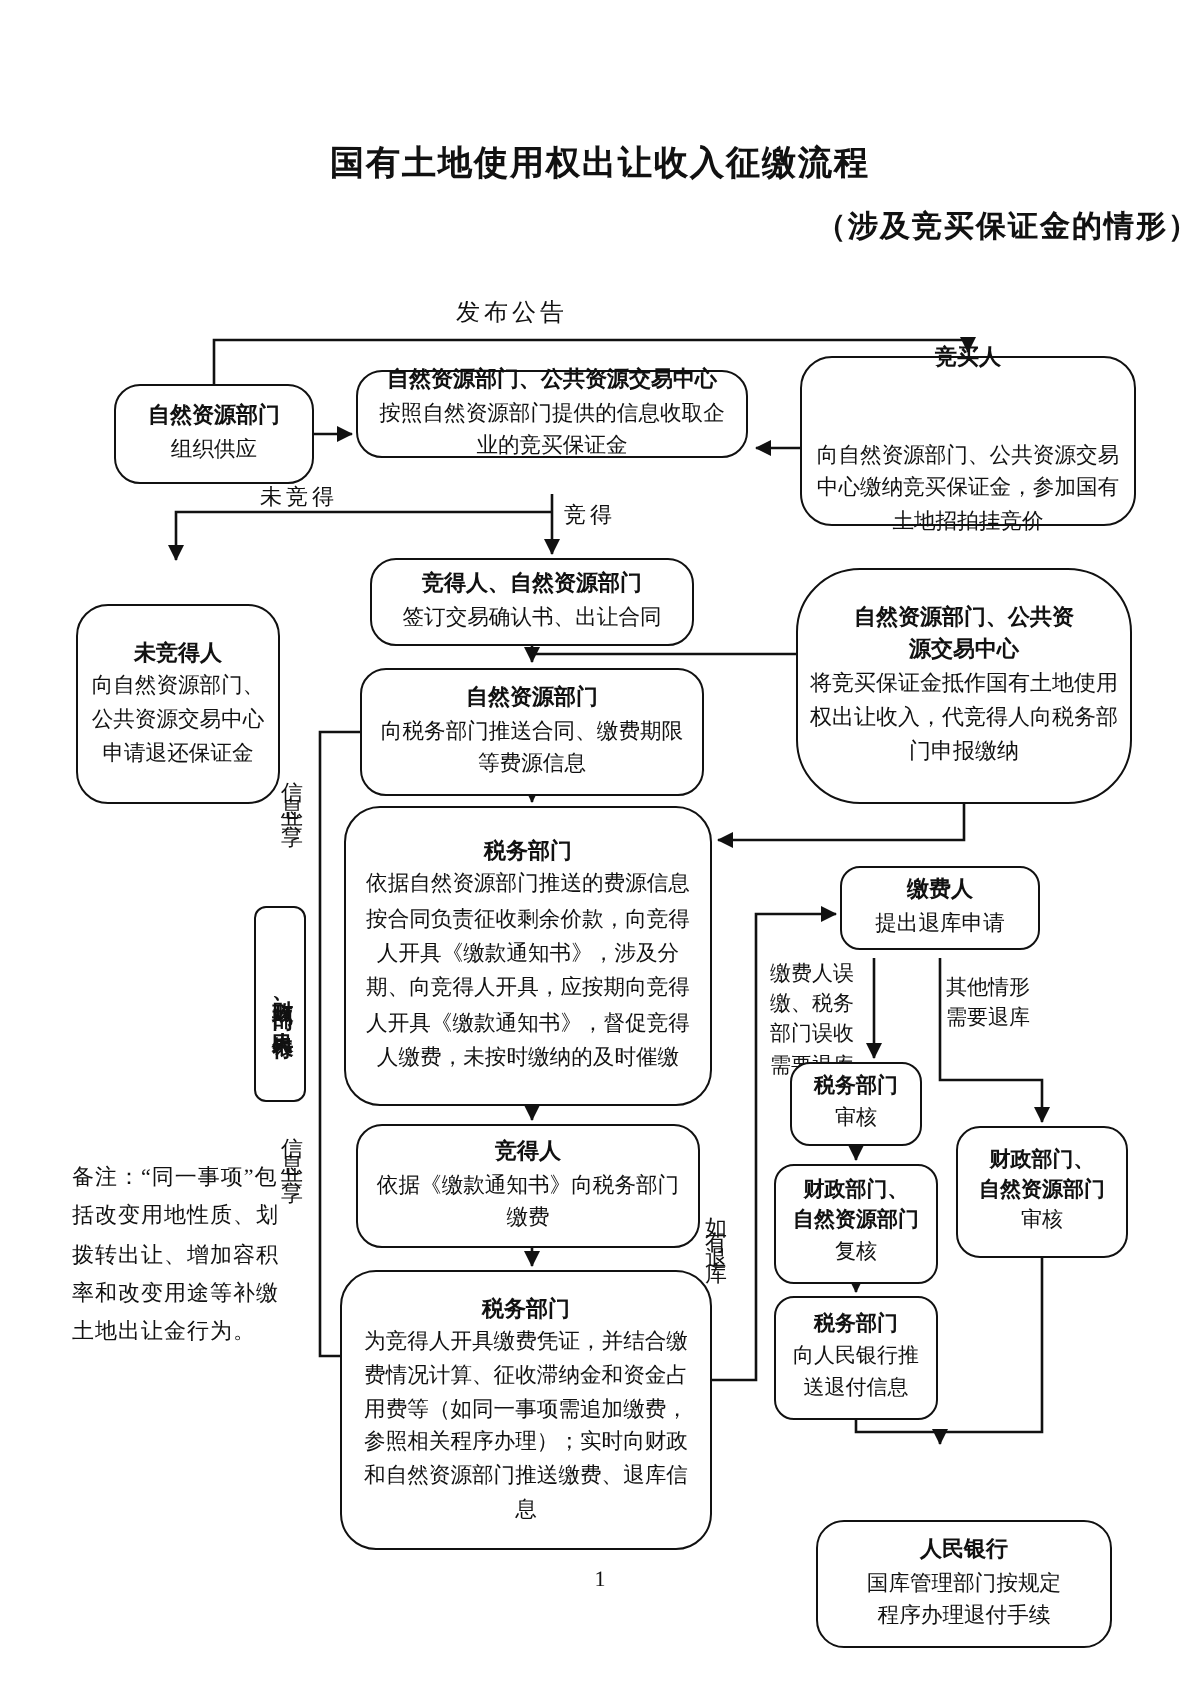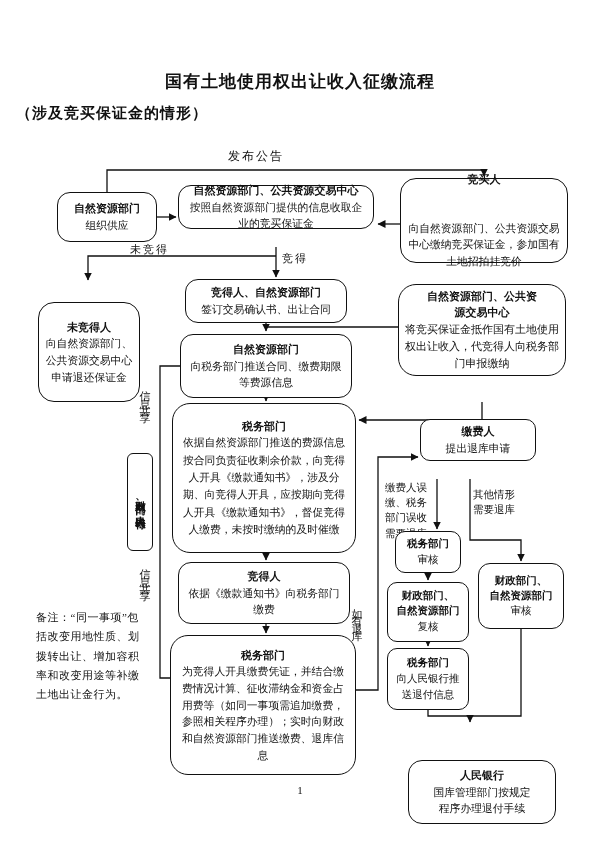--- a/index.html
+++ b/index.html
@@ -3,21 +3,21 @@
 <meta charset="utf-8">
 <style>
   html,body{margin:0;padding:0;background:#888;}
   .page{
     position:relative;width:600px;height:848px;background:#ffffff;
     margin:0 auto;overflow:hidden;
     font-family:"Liberation Serif","DejaVu Serif",serif;color:#111;
   }
   .doc-title{position:absolute;left:0;right:0;top:70px;text-align:center;
     font-size:17px;font-weight:bold;letter-spacing:1px;}
-  .doc-subtitle{position:absolute;left:16px;right:0;top:104px;text-align:left;
+  .doc-subtitle{position:absolute;left:0;right:0;top:104px;text-align:right;
     font-size:15px;font-weight:bold;letter-spacing:1px;}
   svg.connectors{position:absolute;left:0;top:0;z-index:1;}
   .node{
     position:absolute;z-index:2;background:#fff;border:1.5px solid #111;
     border-radius:13px;box-sizing:border-box;display:flex;flex-direction:column;
     justify-content:center;align-items:center;text-align:center;padding:3px 6px;
   }
   .nt{font-weight:bold;font-size:11px;line-height:1.5;white-space:pre-line;}
   .nb{font-size:10.8px;line-height:1.55;white-space:pre-line;}
   .vbox{border-radius:6px;padding:2px 1px;}
@@ -65,21 +65,21 @@
   </svg>
 
   <div class="lbl" style="left:228px;top:148px;font-size:12px;letter-spacing:2px;">发布公告</div>
   <div class="lbl" style="left:130px;top:242px;letter-spacing:2px;">未竞得</div>
   <div class="lbl" style="left:282px;top:251px;letter-spacing:2px;">竞得</div>
   <div class="lbl vlbl" style="left:136px;top:382px;">信息共享</div>
   <div class="lbl vlbl" style="left:136px;top:560px;">信息共享</div>
   <div class="lbl" style="left:385px;top:480px;width:52px;font-size:10.5px;">缴费人误缴、税务部门误收需要退库</div>
   <div class="lbl" style="left:473px;top:487px;width:46px;font-size:10.5px;">其他情形需要退库</div>
   <div class="lbl vlbl" style="left:348px;top:600px;">如有退库</div>
-  <div class="lbl note" style="left:36px;top:608px;width:112px;">备注：“同一事项”包括改变用地性质、划拨转出让、增加容积率和改变用途等补缴土地出让金行为。</div>
+  <div class="lbl note" style="left:36px;top:580px;width:112px;">备注：“同一事项”包括改变用地性质、划拨转出让、增加容积率和改变用途等补缴土地出让金行为。</div>
 
   <div class="node" style="left:57px;top:192px;width:100px;height:50px;">
     <div class="nt">自然资源部门</div>
     <div class="nb">组织供应</div>
   </div>
 
   <div class="node" style="left:178px;top:185px;width:196px;height:44px;">
     <div class="nt">自然资源部门、公共资源交易中心</div>
     <div class="nb">按照自然资源部门提供的信息收取企业的竞买保证金</div>
   </div>
@@ -92,21 +92,21 @@
   <div class="node" style="left:38px;top:282px;width:102px;height:100px;border-radius:16px;margin-top:20px;">
     <div class="nt">未竞得人</div>
     <div class="nb">向自然资源部门、公共资源交易中心申请退还保证金</div>
   </div>
 
   <div class="node" style="left:185px;top:279px;width:162px;height:44px;border-radius:13px;">
     <div class="nt">竞得人、自然资源部门</div>
     <div class="nb">签订交易确认书、出让合同</div>
   </div>
 
-  <div class="node" style="left:398px;top:284px;width:168px;height:92px;border-radius:18px;">
+  <div class="node" style="left:398px;top:284px;width:168px;height:118px;border-radius:32px;">
     <div class="nt">自然资源部门、公共资
 源交易中心</div>
     <div class="nb" style="font-size:11px;">将竞买保证金抵作国有土地使用权出让收入，代竞得人向税务部门申报缴纳</div>
   </div>
 
   <div class="node" style="left:180px;top:334px;width:172px;height:64px;">
     <div class="nt">自然资源部门</div>
     <div class="nb">向税务部门推送合同、缴费期限等费源信息</div>
   </div>
 
@@ -118,21 +118,21 @@
   <div class="node" style="left:178px;top:562px;width:172px;height:62px;">
     <div class="nt">竞得人</div>
     <div class="nb">依据《缴款通知书》向税务部门缴费</div>
   </div>
 
   <div class="node" style="left:170px;top:635px;width:186px;height:140px;border-radius:18px;">
     <div class="nt">税务部门</div>
     <div class="nb">为竞得人开具缴费凭证，并结合缴费情况计算、征收滞纳金和资金占用费等（如同一事项需追加缴费，参照相关程序办理）；实时向财政和自然资源部门推送缴费、退库信息</div>
   </div>
 
-  <div class="node" style="left:420px;top:419px;width:116px;height:42px;border-radius:10px;">
+  <div class="node" style="left:420px;top:433px;width:100px;height:42px;border-radius:10px;">
     <div class="nt">缴费人</div>
     <div class="nb">提出退库申请</div>
   </div>
 
   <div class="node" style="left:395px;top:531px;width:66px;height:42px;border-radius:10px;">
     <div class="nt" style="font-size:10.5px;">税务部门</div>
     <div class="nb" style="font-size:10.5px;">审核</div>
   </div>
 
   <div class="node" style="left:387px;top:582px;width:82px;height:60px;border-radius:10px;">

